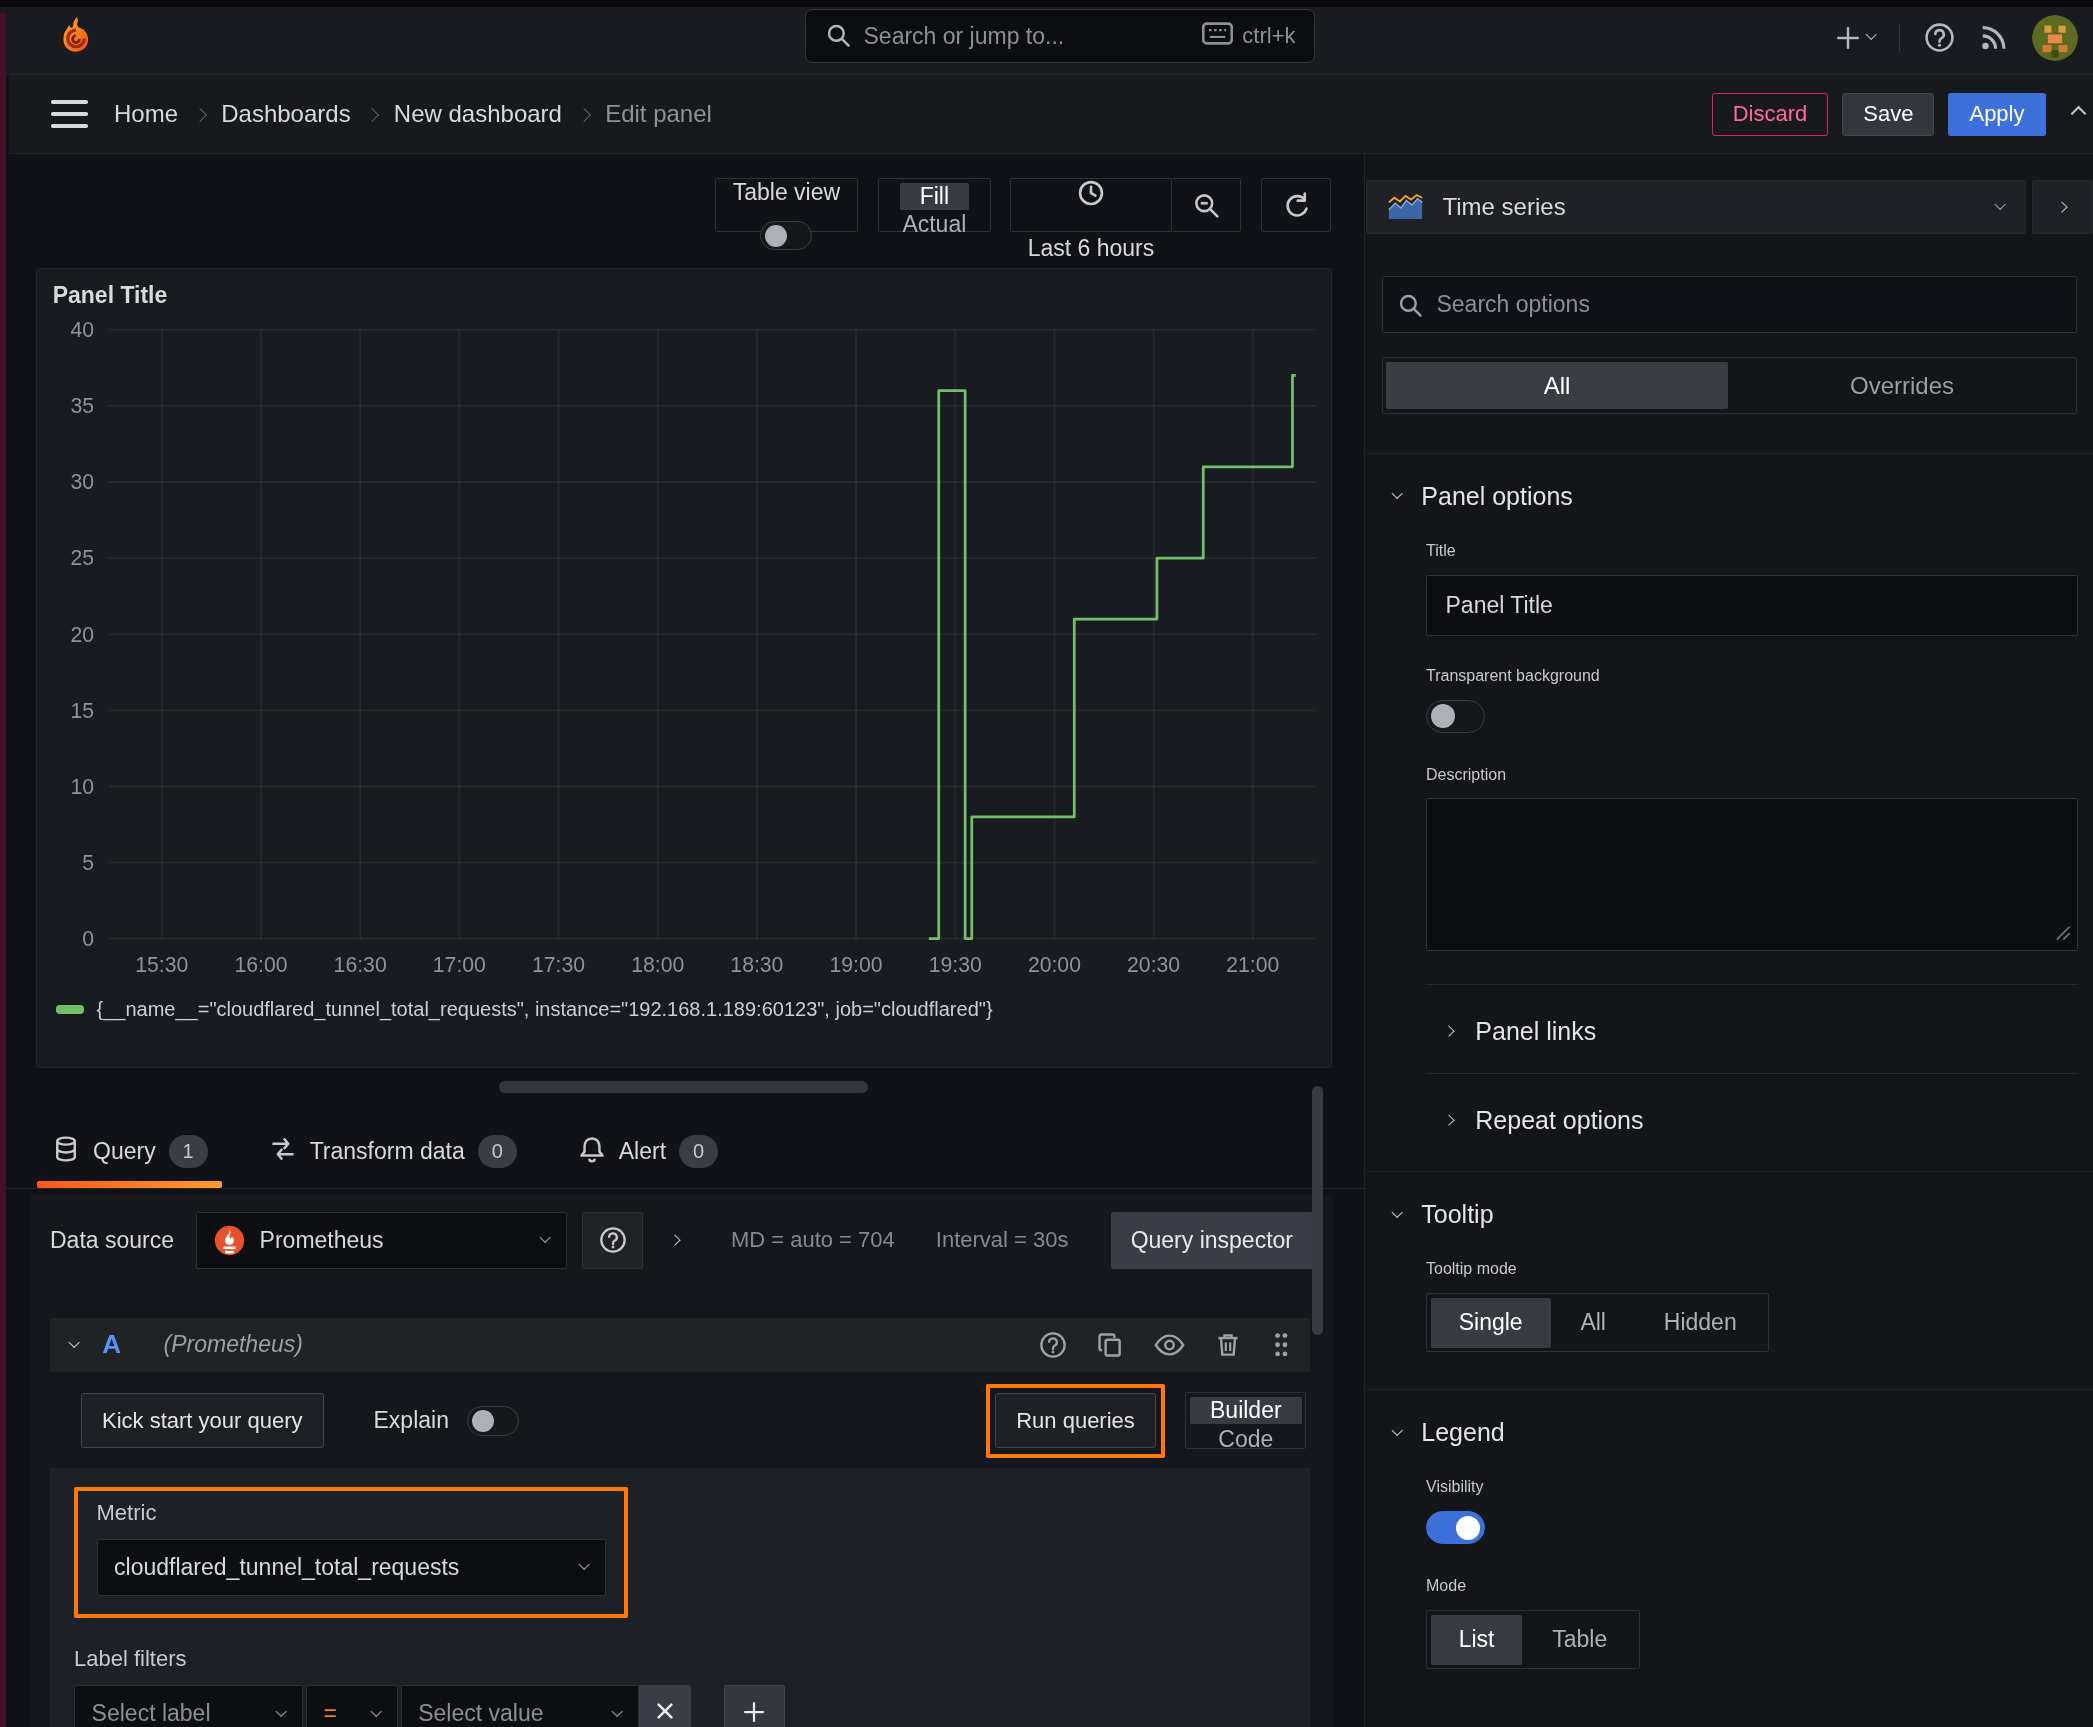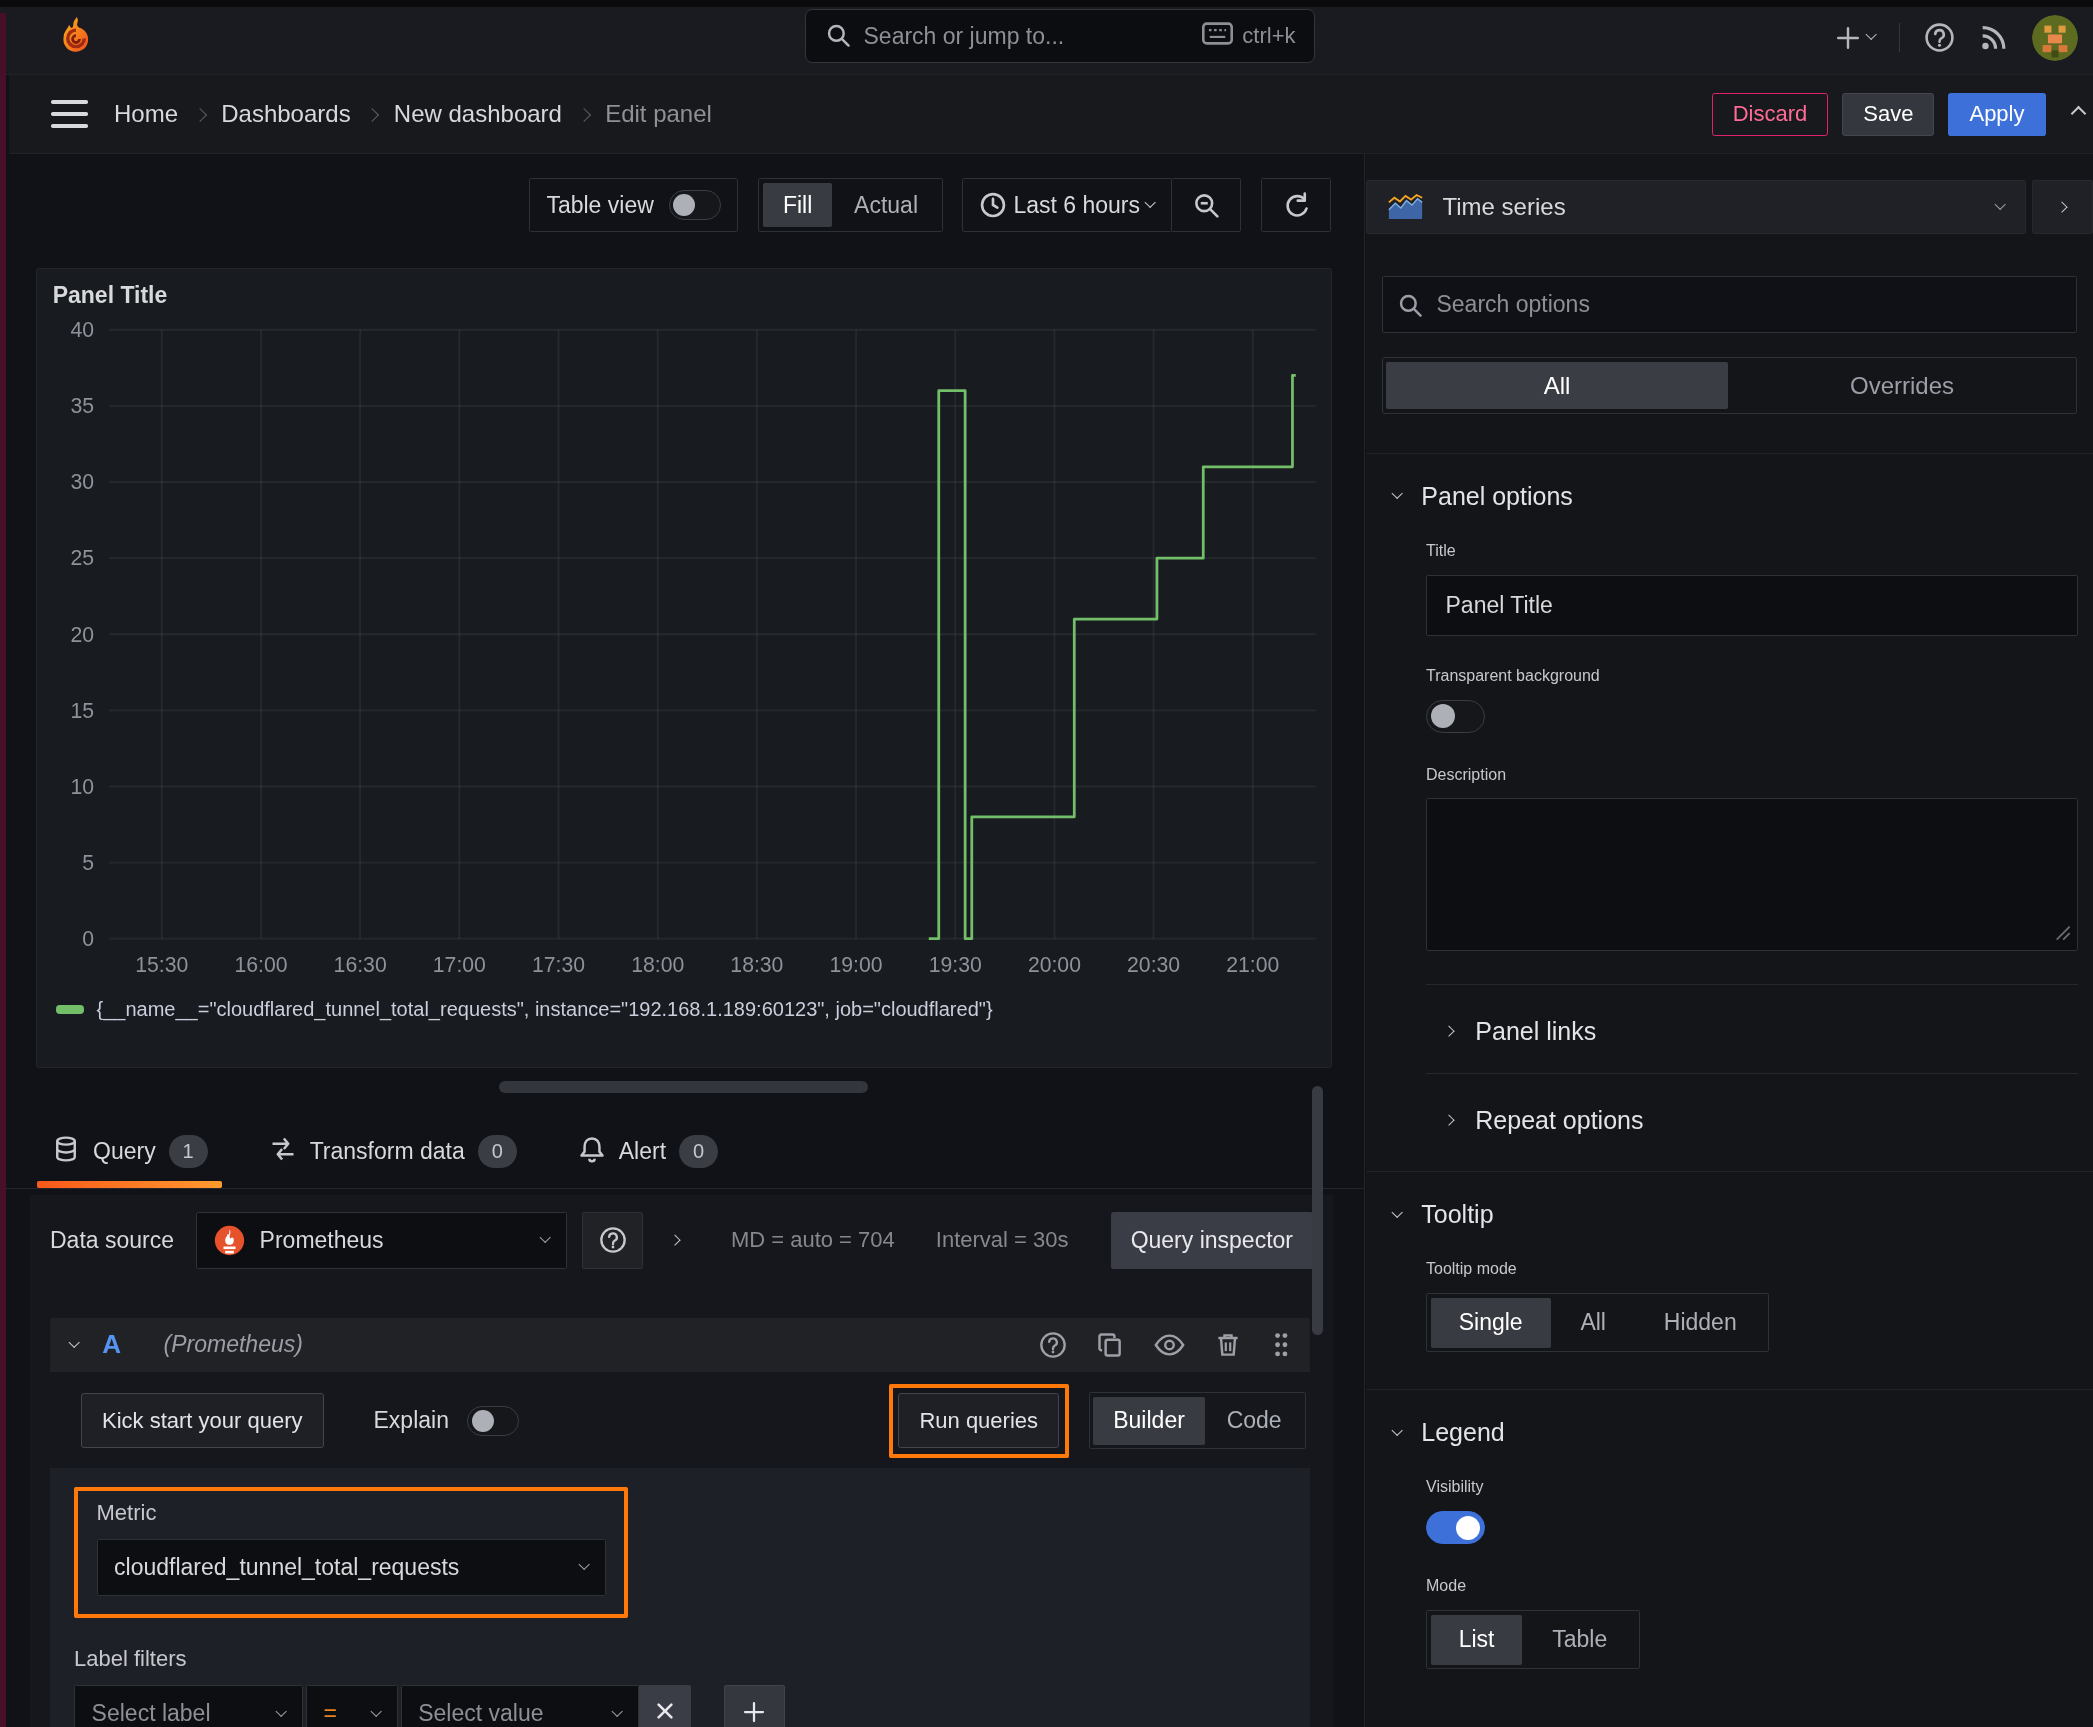--- a/index.html
+++ b/index.html
@@ -41,28 +41,28 @@
   .collapse-btn{background:none; border:none; color:#c7c8cd; margin-left:13px; cursor:pointer;}
   .chev{display:inline-block; width:11px; height:11px; border-right:2.8px solid currentColor; border-bottom:2.8px solid currentColor;}
   .chev.down{transform:rotate(45deg) translate(-1.8px,-1.8px);}
   .chev.up{transform:rotate(-135deg);}
   .chev.right{transform:rotate(-45deg);}
   .chev.sm{width:8.3px; height:8.3px; border-width:1.8px;}
 
   
   .work-left{position:absolute; left:0; top:154px; width:1365px; bottom:0; border-right:0.9px solid #222428;}
   .panel-toolbar{position:absolute; top:24px; right:33px; display:flex; align-items:stretch; gap:20px; height:54px;}
-  .ctl{display:flex; align-items:center; border:0.9px solid var(--border); border-radius:1.8px; background:transparent; color:var(--text); font-size:23px;}
+  .ctl{display:flex; align-items:center; border:0.9px solid var(--border); border-radius:1.8px; background:transparent; color:var(--text); font-size:23px;flex-direction:column;}
   .tableview{padding:0 16.6px; gap:14.8px;}
   .seg-wrap{padding:3.7px; gap:1.8px;}
   .seg-btn{border:none; background:transparent; color:#aeb0b8; font-size:23px; height:100%; padding:0 20px; border-radius:1.8px; cursor:pointer;}
   .seg-btn.active{background:var(--seg); color:#fff;}
   .group{display:flex;}
   .group > .ctl{margin-left:-0.9px;}
-  .timerange{padding:0 16.6px; gap:6px; cursor:pointer;}
+  .timerange{padding:0 16.6px; gap:28px; cursor:pointer;}
   .icon-box{width:70px; justify-content:center; cursor:pointer;}
 
   
   .switch{width:59px; height:33px; border-radius:16.6px; background:#15171b; border:0.9px solid #3a3d44; position:relative; cursor:pointer; flex:none;}
   .switch .knob{position:absolute; width:24px; height:24px; border-radius:50%; background:#aeb0b8; left:3.7px; top:3.7px;}
   .switch.on{background:var(--blue); border-color:var(--blue);}
   .switch.on .knob{left:auto; right:3.7px; background:#fff;}
   .switch.small{width:52px; height:29.5px;}
   .switch.small .knob{width:22px; height:22px; top:2.8px;}
 

